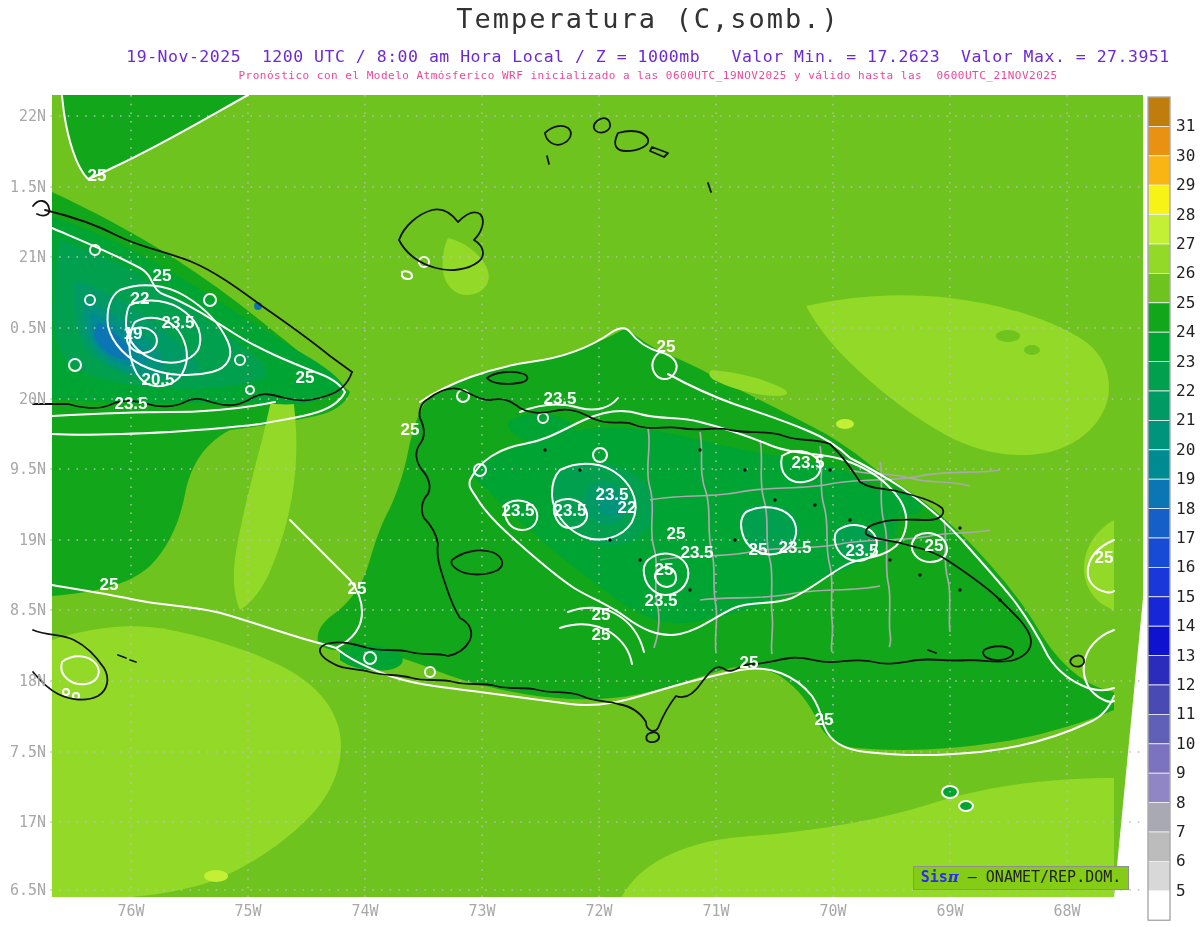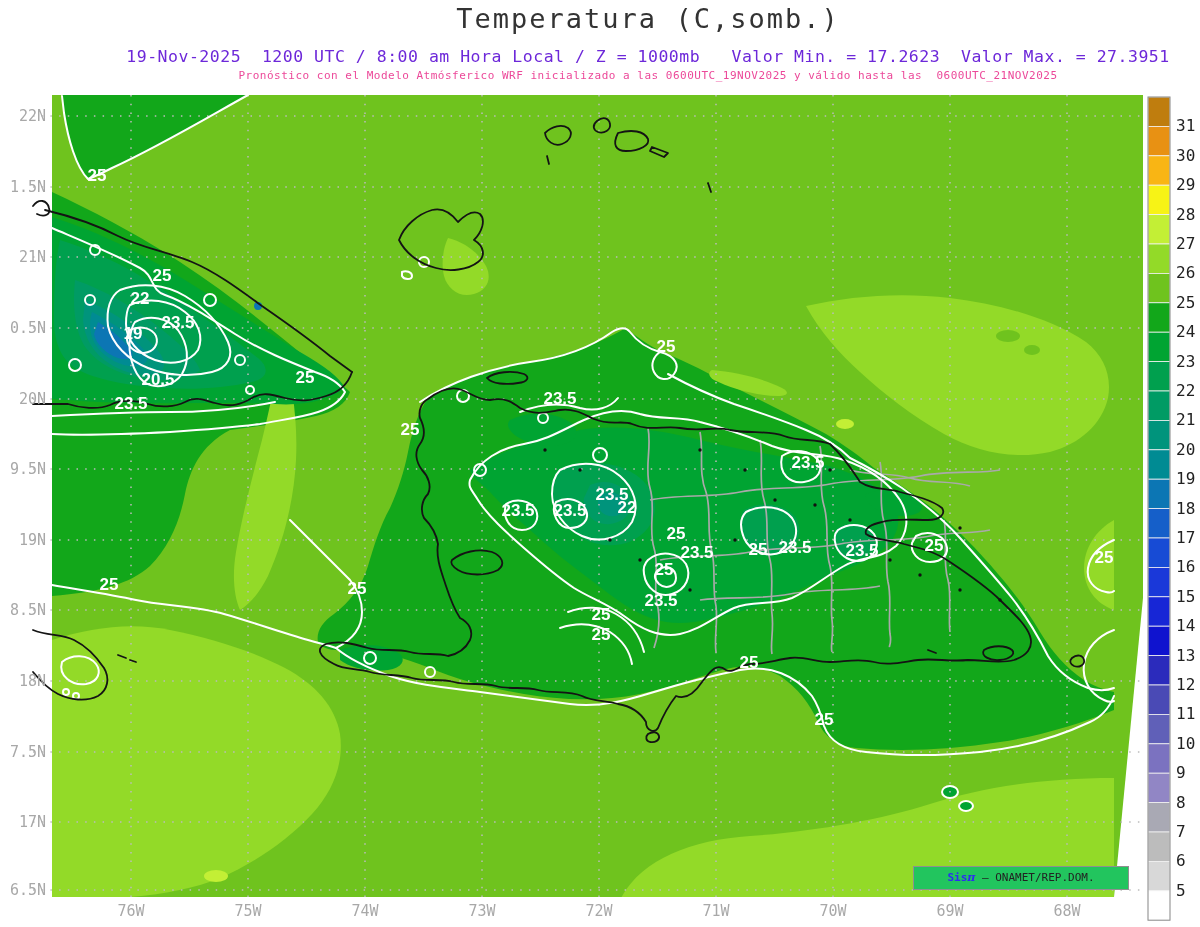--- a/index.html
+++ b/index.html
@@ -13,22 +13,22 @@
   .f24{fill:#12a71a}.f25{fill:#6fc31e}.f26{fill:#93da28}.f27{fill:#c3ef35}
   .t23{fill:#00a432}.t22{fill:#00a04e}.t21{fill:#009b64}.t20{fill:#00947c}
   .t19{fill:#008b93}.t18{fill:#0c76b4}
   .coast{stroke:#141414;stroke-width:1.8;fill:none;stroke-linejoin:round;stroke-linecap:round}
   .contour{stroke:#ffffff;stroke-width:2;fill:none;stroke-linejoin:round;stroke-linecap:round}
   .prov{stroke:#a9a9a9;stroke-width:1.7;fill:none;stroke-linejoin:round}
   .grid{stroke:#bcbcbc;stroke-width:1.5;stroke-dasharray:1.5 7.2}
   .axlab{font-family:"DejaVu Sans Mono",monospace;font-size:15px;fill:#a8a8a8}
   .cblab{font-family:"DejaVu Sans Mono",monospace;font-size:16px;fill:#222}
   .ctlab{font-family:"Liberation Sans",sans-serif;font-size:17px;font-weight:bold;fill:#fff}
-  .attrib{position:absolute;left:913px;top:866px;width:214px;height:22px;background:#22c55e;
-          border:1px solid #8f8f8f;font-size:11px;line-height:21px;text-align:center;color:#222;white-space:pre;}
+  .attrib{position:absolute;left:913px;top:866px;width:214px;height:22px;background:#84cc16;
+          border:1px solid #8f8f8f;font-size:15px;line-height:21px;text-align:center;color:#222;white-space:pre;}
   .attrib .sis{color:#2d2df2;font-weight:bold}
   .attrib .pi{color:#2d2df2;font-weight:bold;font-style:italic;font-family:"DejaVu Serif",serif}
 </style>
 </head>
 <body>
 
 <div class="hdr title">Temperatura (C,somb.)</div>
 <div class="hdr sub1">19-Nov-2025  1200 UTC / 8:00 am Hora Local / Z = 1000mb   Valor Min. = 17.2623  Valor Max. = 27.3951</div>
 <div class="hdr sub2">Pronóstico con el Modelo Atmósferico WRF inicializado a las 0600UTC_19NOV2025 y válido hasta las  0600UTC_21NOV2025</div>
 

